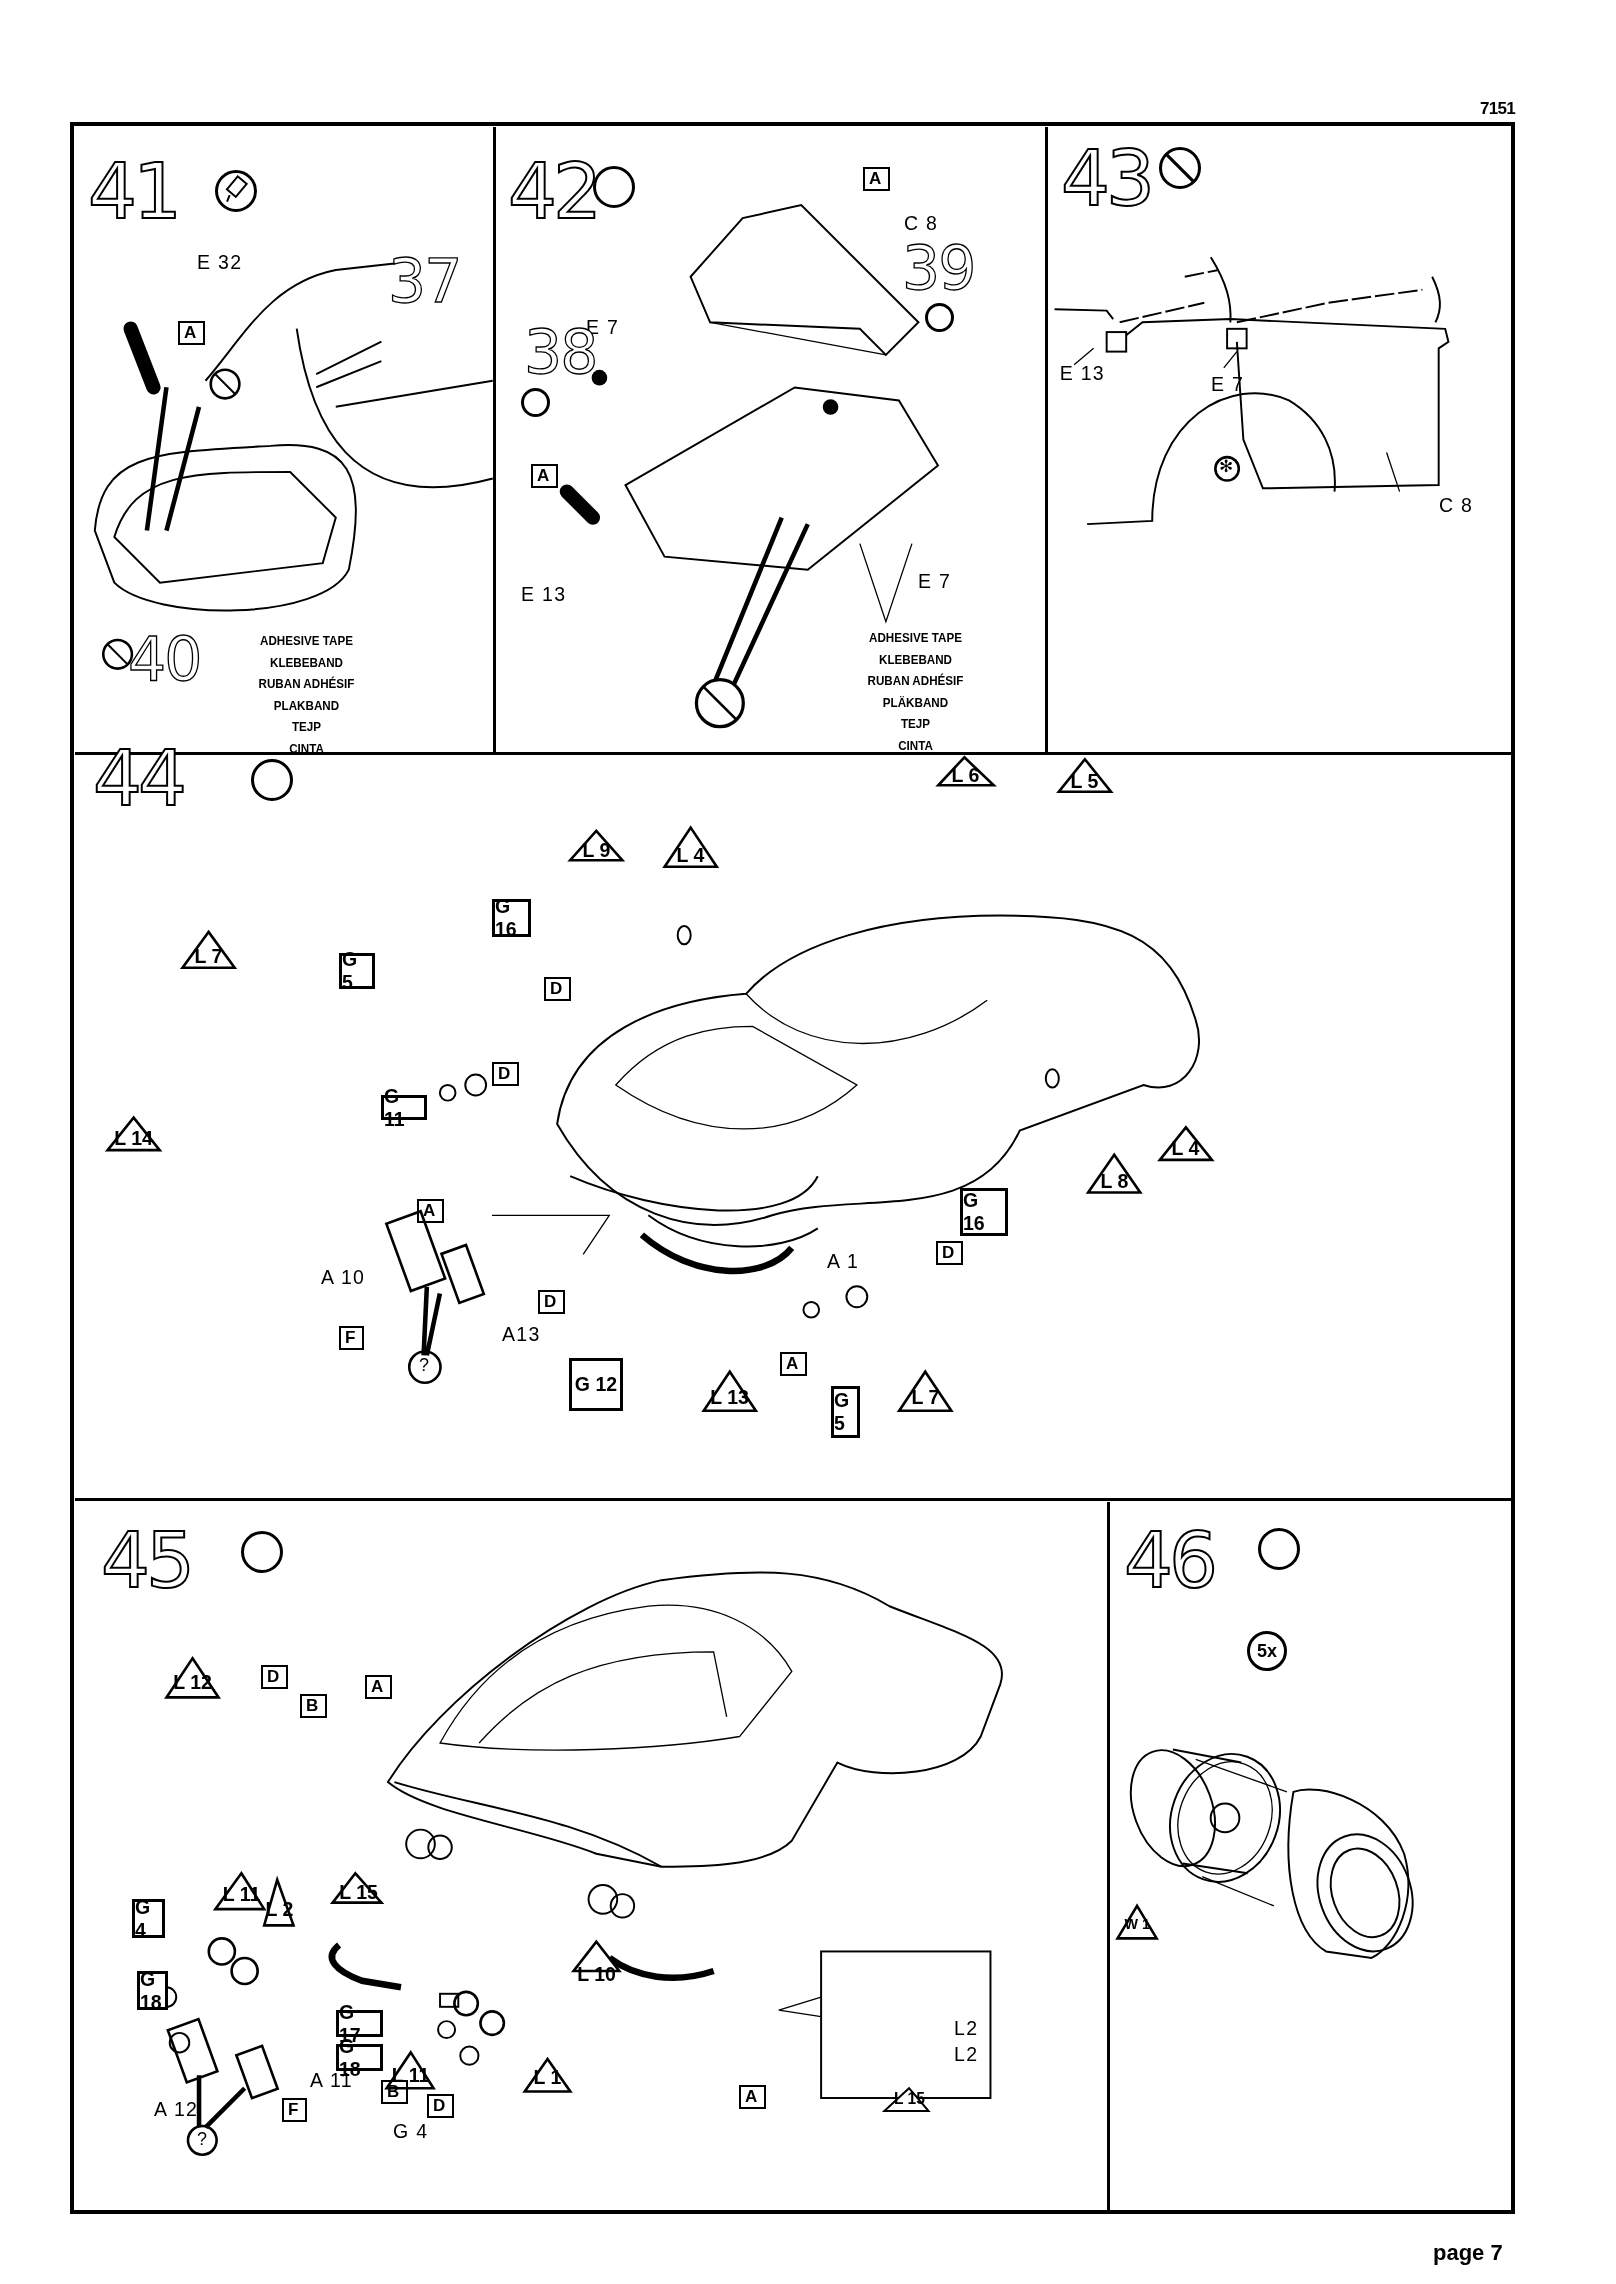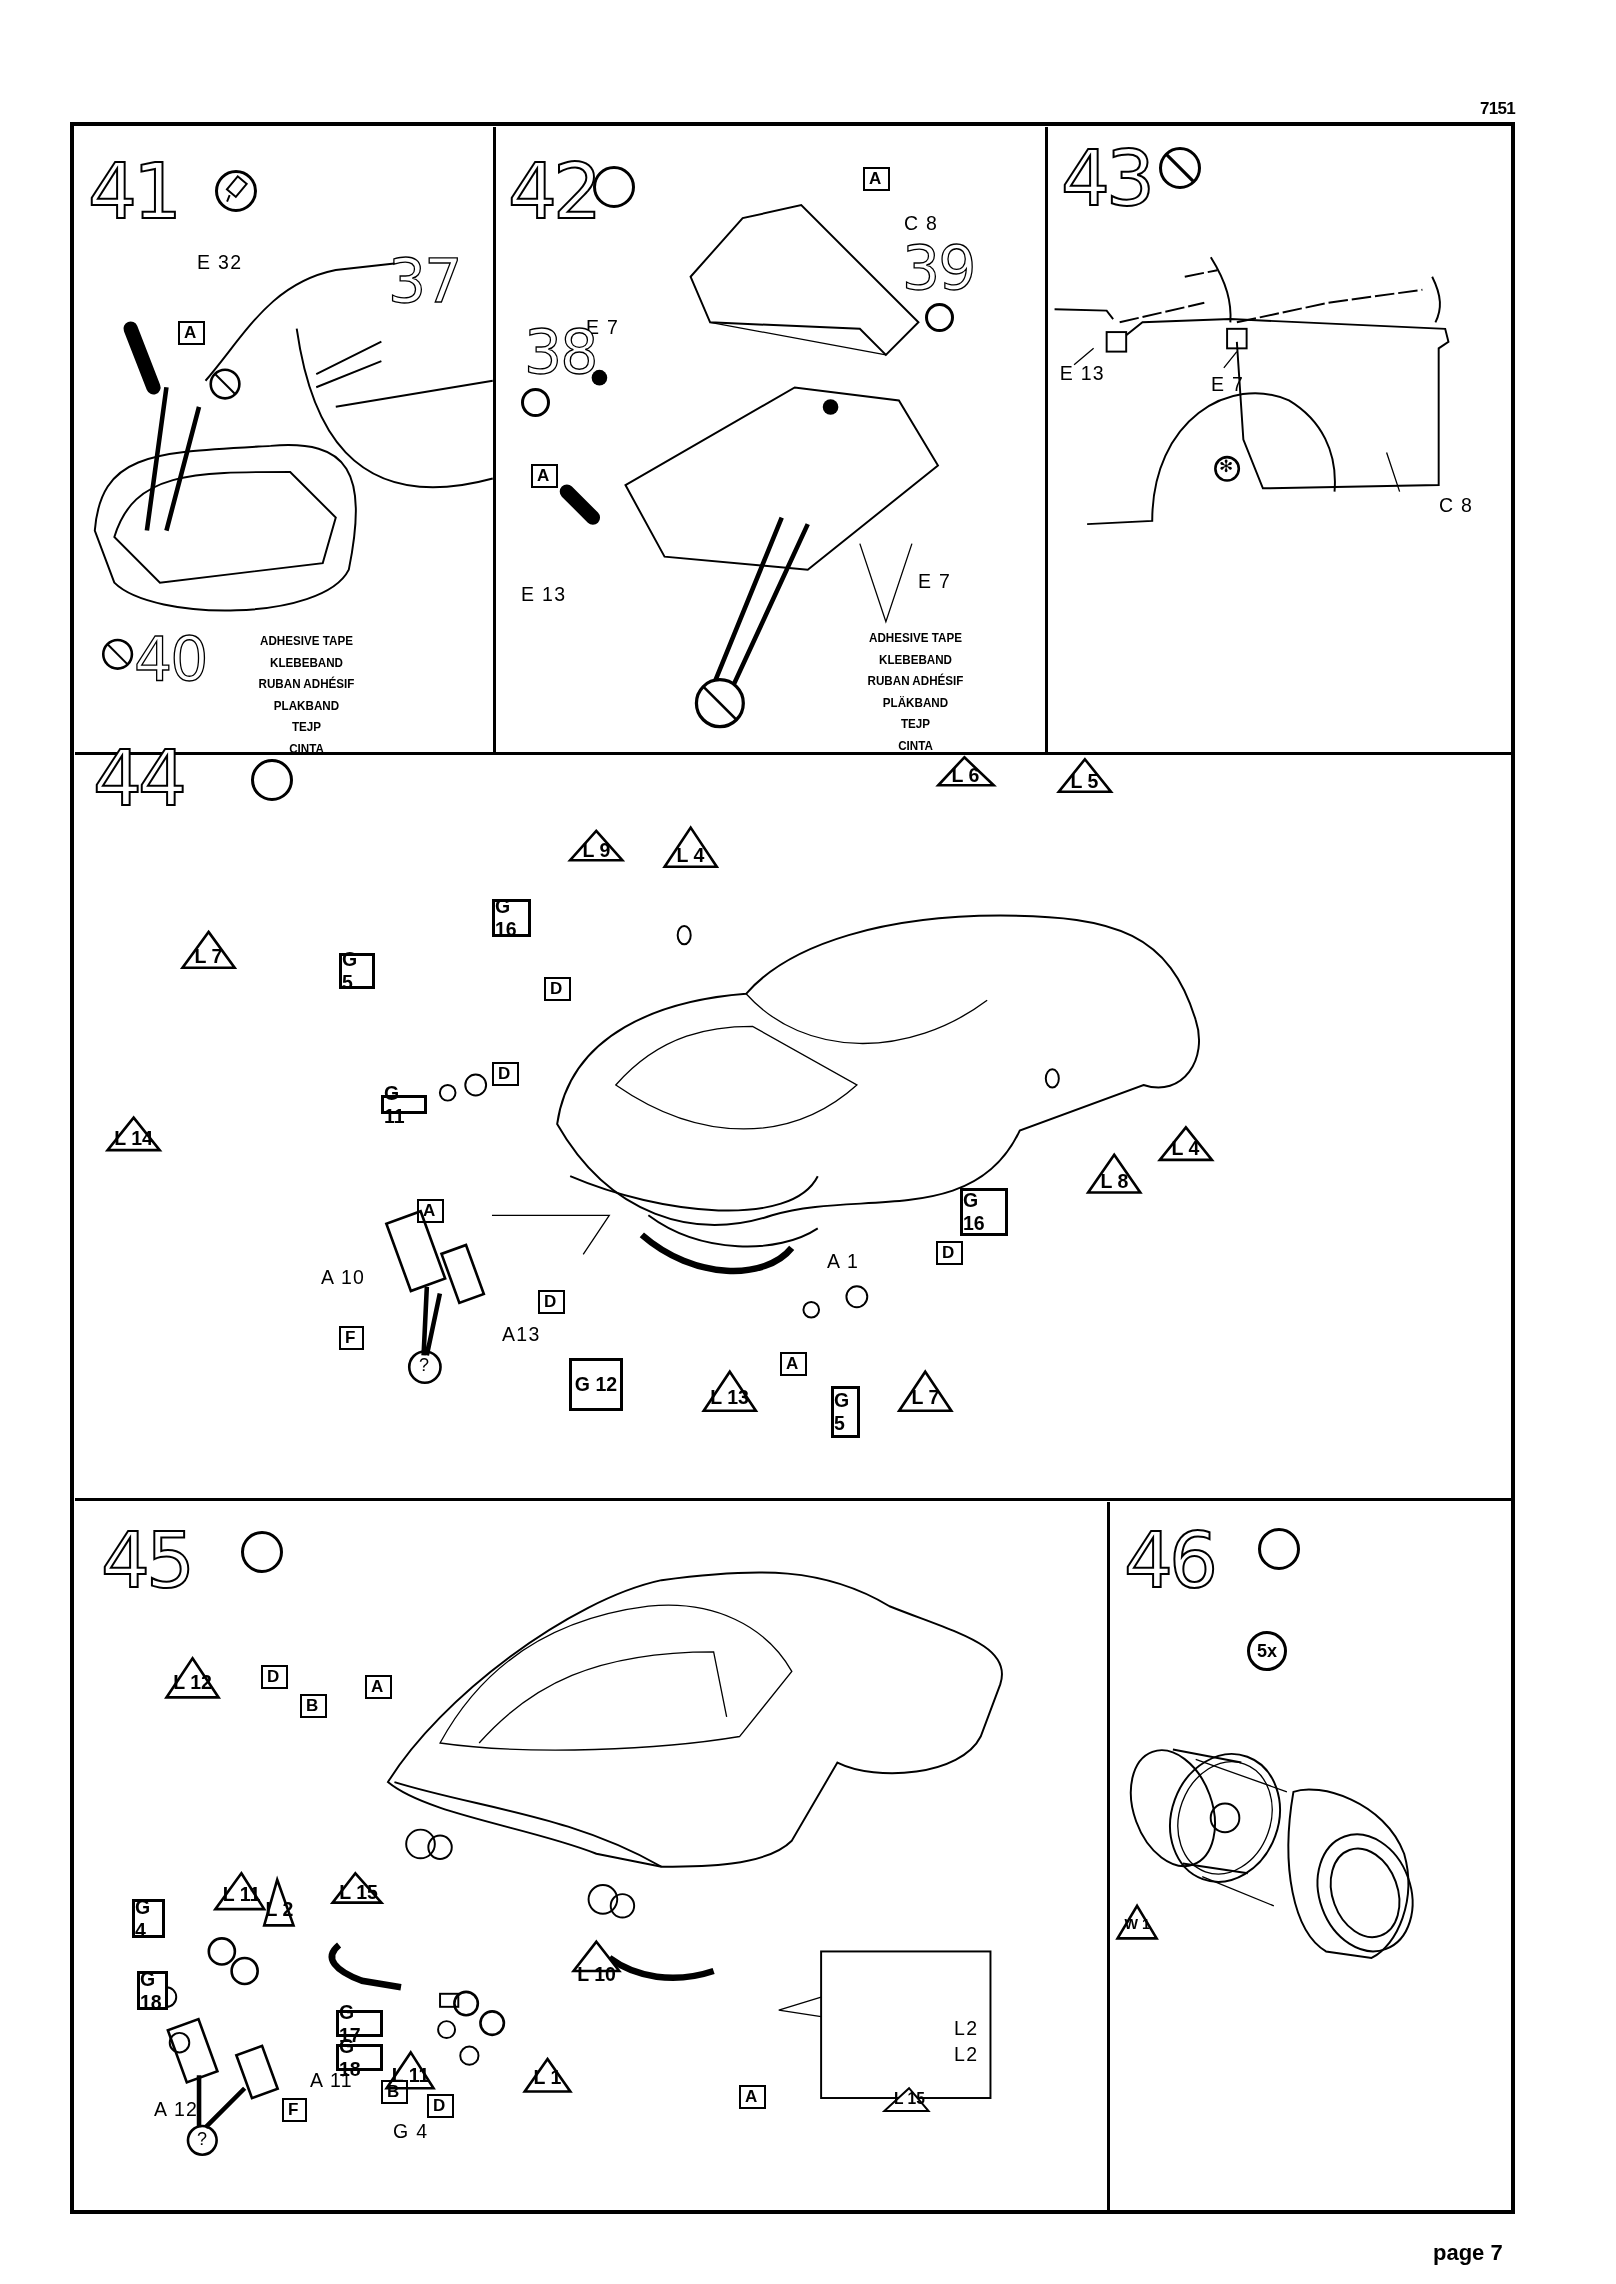--- a/index.html
+++ b/index.html
@@ -52,21 +52,21 @@
     <path d="M60 430 C90 330 180 330 330 330 L400 400 L380 470 L130 500 Z" fill="none" stroke="#000" stroke-width="3"></path>
     <path d="M140 200 L110 420 M190 230 L140 420" stroke="#000" stroke-width="7"></path>
     <path d="M200 190 C260 120 300 40 400 20 L490 10" fill="none" stroke="#000" stroke-width="3"></path>
     <path d="M340 110 C360 250 420 400 641 340" fill="none" stroke="#000" stroke-width="3"></path>
     <path d="M370 180 L470 130 M370 200 L470 160 M400 230 L641 190" stroke="#000" stroke-width="3"></path>
     <circle cx="230" cy="195" r="22" fill="none" stroke="#000" stroke-width="4"></circle>
     <path d="M215 180 L245 210" stroke="#000" stroke-width="3"></path>
     <circle cx="65" cy="610" r="22" fill="none" stroke="#000" stroke-width="4"></circle>
     <path d="M50 595 L80 625" stroke="#000" stroke-width="3"></path>
   </svg>
-  <div class="big-outline" style="left:59px;top:502px;">40</div>
+  <div class="big-outline" style="left:53px;top:502px;">40</div>
   <div class="tape" style="left:163px;top:503px;width:137px;">
     <div>ADHESIVE TAPE</div>
     <div>KLEBEBAND</div>
     <div>RUBAN ADHÉSIF</div>
     <div>PLAKBAND</div>
     <div>TEJP</div>
     <div>CINTA</div>
   </div>
 </section>
 
@@ -172,21 +172,21 @@
   <div class="tri-lbl" style="left:980px;top:50px;">L 5</div>
   <div class="tri-lbl" style="left:104px;top:225px;">L 7</div>
   <div class="tri-lbl" style="left:29px;top:407px;">L 14</div>
   <div class="tri-lbl" style="left:1081px;top:417px;">L 4</div>
   <div class="tri-lbl" style="left:1010px;top:450px;">L 8</div>
   <div class="tri-lbl" style="left:625px;top:666px;">L 13</div>
   <div class="tri-lbl" style="left:821px;top:666px;">L 7</div>
 
   <div class="box-lbl" style="left:417px;top:179px;width:39px;height:38px;">G 16</div>
   <div class="box-lbl" style="left:264px;top:233px;width:36px;height:36px;">G 5</div>
-  <div class="box-lbl" style="left:306px;top:375px;width:46px;height:19px;">G 11</div>
+  <div class="box-lbl" style="left:306px;top:375px;width:46px;height:25px;">G 11</div>
   <div class="box-lbl" style="left:494px;top:638px;width:54px;height:53px;">G 12</div>
   <div class="box-lbl" style="left:756px;top:666px;width:29px;height:52px;">G 5</div>
   <div class="box-lbl" style="left:885px;top:468px;width:48px;height:48px;">G 16</div>
 
   <div class="flag" style="left:469px;top:257px;border:2px solid #000;padding:0 6.5px 0 3.9px;">D</div>
   <div class="flag" style="left:417px;top:342px;border:2px solid #000;padding:0 6.5px 0 3.9px;">D</div>
   <div class="flag" style="left:342px;top:479px;border:2px solid #000;padding:0 6.5px 0 3.9px;">A</div>
   <div class="flag" style="left:264px;top:606px;border:2px solid #000;padding:0 6.5px 0 3.9px;">F</div>
   <div class="flag" style="left:463px;top:570px;border:2px solid #000;padding:0 6.5px 0 3.9px;">D</div>
   <div class="flag" style="left:705px;top:632px;border:2px solid #000;padding:0 6.5px 0 3.9px;">A</div>

